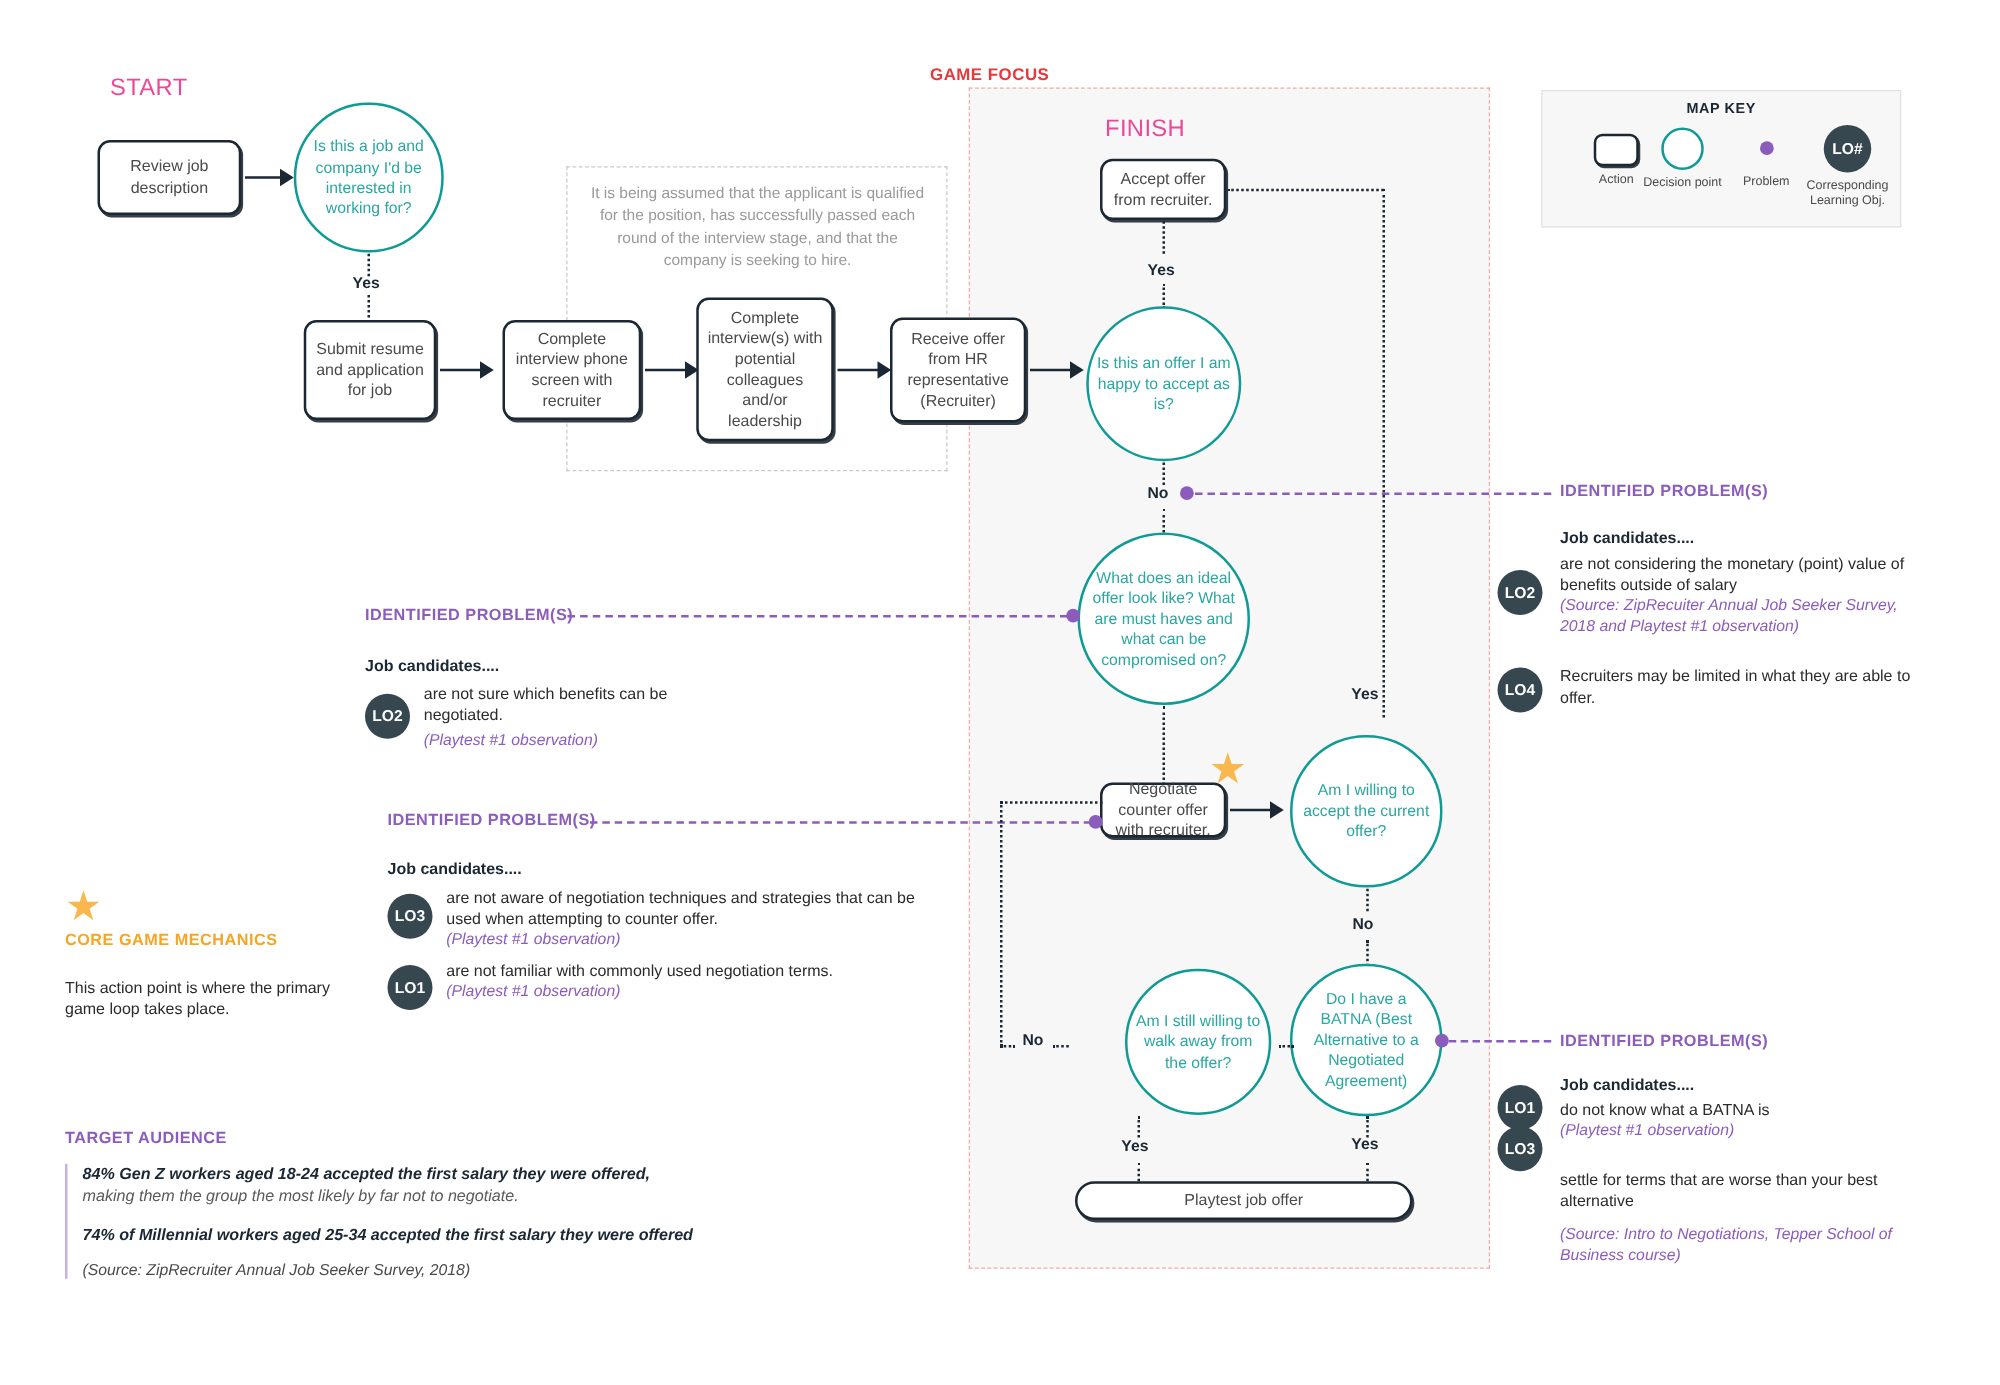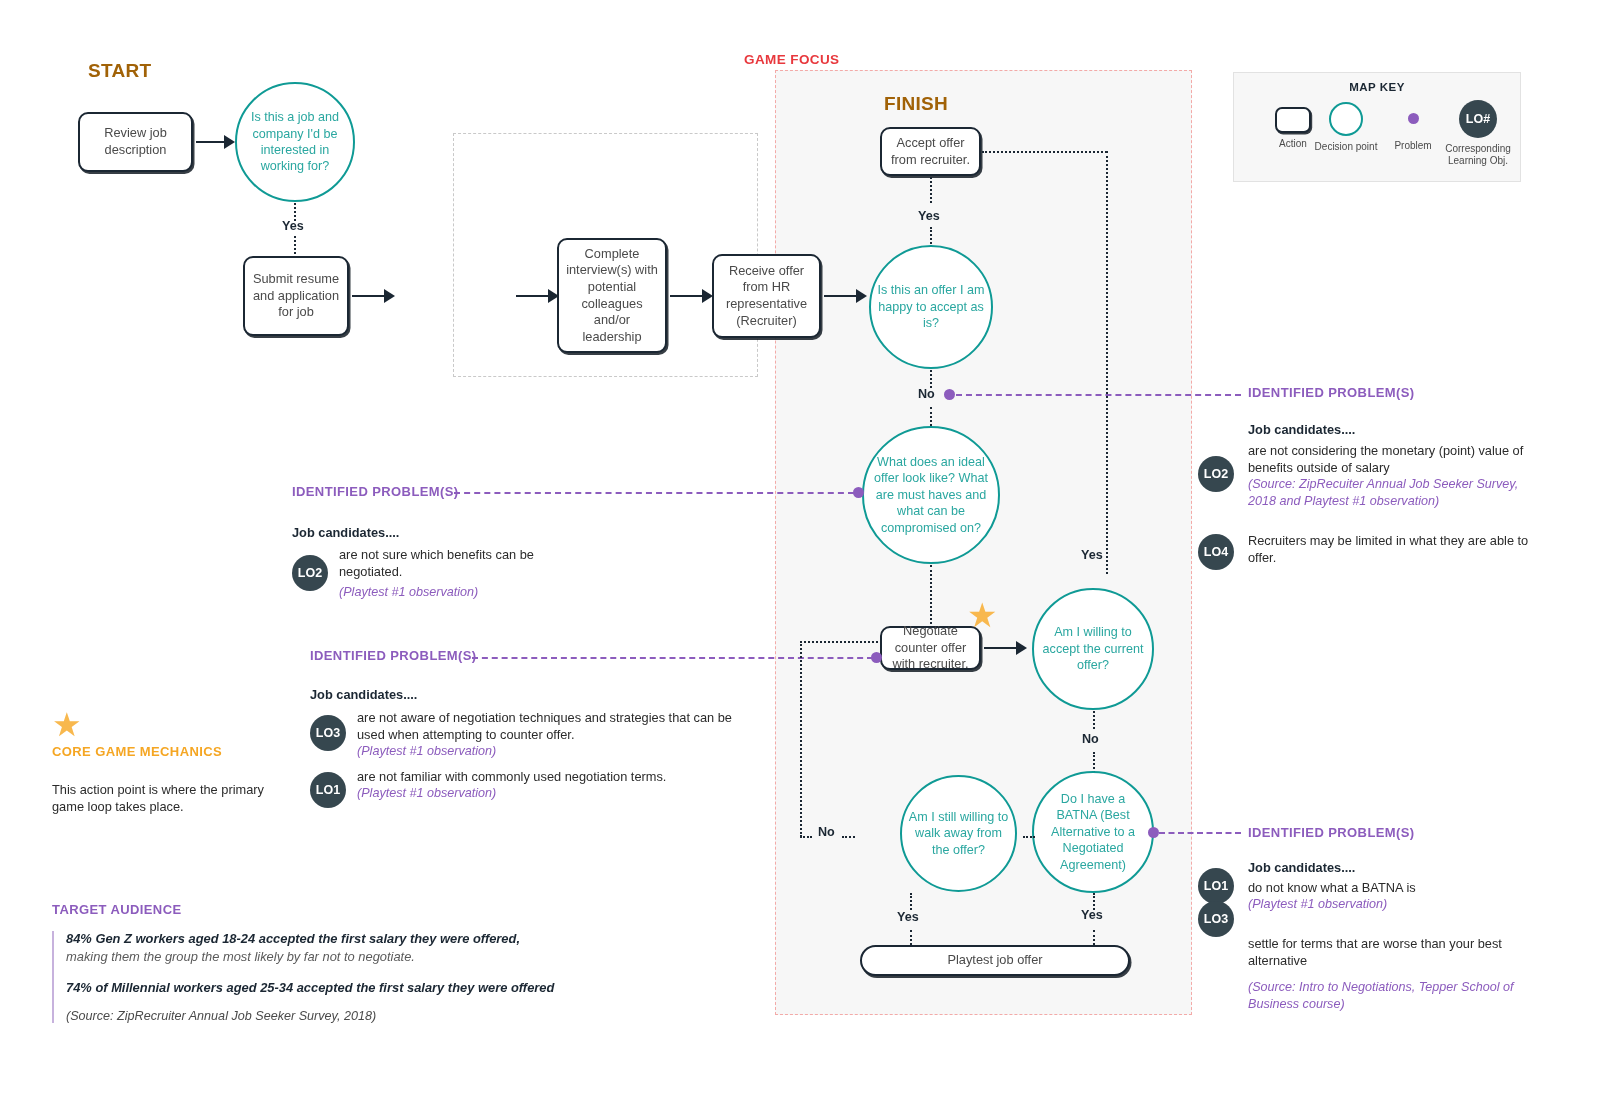--- a/index.html
+++ b/index.html
@@ -55,21 +55,21 @@
     border: 2.2px solid #0f9a95;
     border-radius: 50%;
     background: #ffffff;
     display: flex; align-items: center; justify-content: center;
     text-align: center;
     font-size: 12.6px; line-height: 1.3;
     color: #2aa7a0;
     padding: 6px;
   }
   .big-label {
-    font-size: 19px; font-weight: bold; color: #a16207; letter-spacing: .3px;
+    font-size: 19px; font-weight: normal; color: #ec4899; letter-spacing: .3px;
   }
   .edge-label {
     font-size: 12.6px; font-weight: bold; color: #1b2733;
   }
 
   
   .dotline-v {
     border-left: 2.4px dotted #1b2733;
   }
   .dotline-h {
@@ -172,39 +172,41 @@
 </style>
 </head>
 <body>
 
 <div id="canvas">
 
   <div class="abs" id="game-focus-region"></div>
   <div class="abs" id="game-focus-label">GAME FOCUS</div>
 
   <div class="abs" id="assumption-box"></div>
+  <div class="abs" id="assumption-text">It is being assumed that the applicant is qualified for the position, has successfully passed each round of the interview stage, and that the company is seeking to hire.</div>
 
   <div class="abs big-label" style="left:88px; top:60px;">START</div>
 
   <div class="abs action-node" style="left:78px; top:112px; width:115px; height:60px;">Review job description</div>
 
   <div class="abs solid-h" style="left:196px; top:141px; width:29px;"></div>
   <div class="abs arrowhead-r" style="left:224px; top:135px;"></div>
 
   <div class="abs decision-node" style="left:235px; top:82px; width:120px; height:120px;">Is this a job and company I'd be interested in working for?</div>
 
   <div class="abs dotline-v" style="left:294px; top:203px; height:18px;"></div>
   <div class="abs edge-label" style="left:282px; top:219px;">Yes</div>
   <div class="abs dotline-v" style="left:294px; top:236px; height:22px;"></div>
 
   <div class="abs action-node" style="left:243px; top:256px; width:106px; height:80px;">Submit resume and application for job</div>
 
   <div class="abs solid-h" style="left:352px; top:295px; width:33px;"></div>
   <div class="abs arrowhead-r" style="left:384px; top:289px;"></div>
 
+  <div class="abs action-node" style="left:402px; top:256px; width:111px; height:80px;">Complete interview phone screen with recruiter</div>
 
   <div class="abs solid-h" style="left:516px; top:295px; width:33px;"></div>
   <div class="abs arrowhead-r" style="left:548px; top:289px;"></div>
 
   <div class="abs action-node" style="left:557px; top:238px; width:110px; height:115px;">Complete interview(s) with potential colleagues and/or leadership</div>
 
   <div class="abs solid-h" style="left:670px; top:295px; width:33px;"></div>
   <div class="abs arrowhead-r" style="left:702px; top:289px;"></div>
 
   <div class="abs action-node" style="left:712px; top:254px; width:109px; height:84px;">Receive offer from HR representative (Recruiter)</div>

